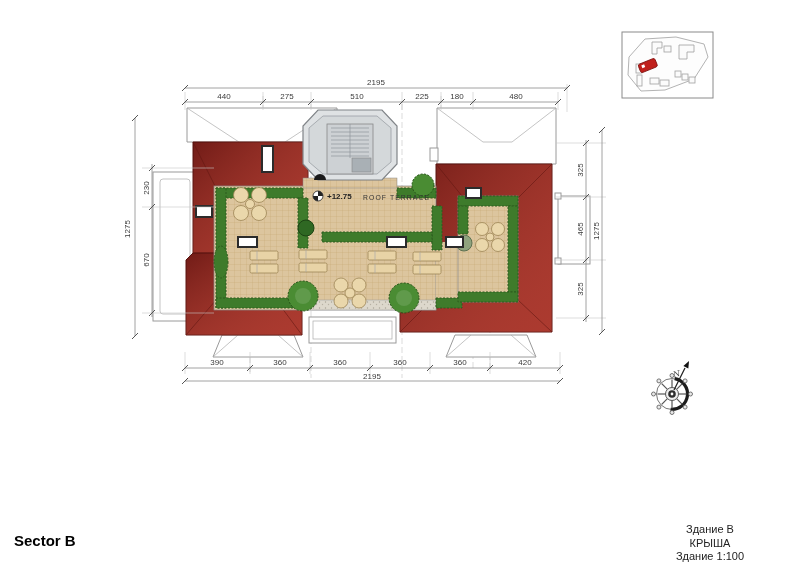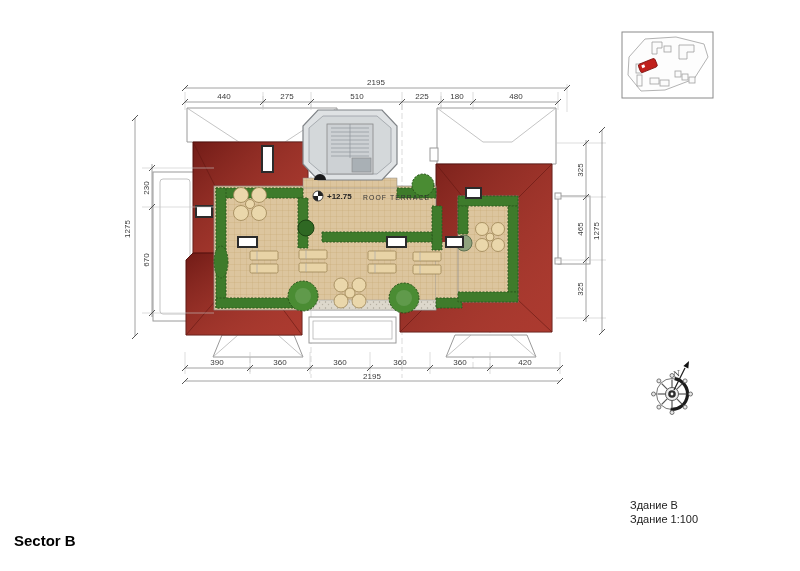--- a/index.html
+++ b/index.html
@@ -5,21 +5,21 @@
   html,body{margin:0;padding:0;background:#fff;}
   .page{position:relative;width:800px;height:571px;background:#fff;overflow:hidden;
         font-family:"Liberation Sans",sans-serif;}
   .plan-svg{position:absolute;left:0;top:0;}
   .dim-text{font-size:8px;fill:#3a3a3a;font-family:"Liberation Sans",sans-serif;}
   .lvl-text{font-size:8px;fill:#222;font-weight:bold;}
   .room-text{font-size:6.8px;fill:#333;letter-spacing:1.1px;}
   .n-text{font-size:8px;fill:#444;font-family:"DejaVu Serif",serif;font-style:italic;}
   .title-block{position:absolute;left:14px;top:486px;color:#000;font-weight:bold;
                font-size:15px;line-height:22px;white-space:pre;}
-  .stamp{position:absolute;left:630px;top:499px;width:160px;
+  .stamp{position:absolute;left:630px;top:523px;width:160px;text-align:center;
          color:#222;font-size:11px;line-height:13.5px;}
   .outline{fill:#fff;stroke:#9a9a9a;stroke-width:1;}
   .thin{stroke:#aaa;stroke-width:.7;fill:none;}
   .dimline{stroke:#8a8a8a;stroke-width:.8;fill:none;}
   .ext{stroke:#c6c6c6;stroke-width:.6;fill:none;}
   .dash{stroke:#cccccc;stroke-width:.7;fill:none;stroke-dasharray:6 3;}
   .tick{stroke:#555;stroke-width:1;}
   .hedge{fill:var(--hedge-green,#3e7b2b);stroke:#2d5c1e;stroke-width:1;stroke-dasharray:2 1.5;}
   .tree{fill:var(--tree-green,#4a8c33);stroke:#275418;stroke-width:1;stroke-dasharray:2 1.5;}
   .red{fill:var(--roof-red,#9d2c24);stroke:var(--roof-red-deep,#5f1511);stroke-width:1;}
@@ -364,16 +364,17 @@
   </g>
 </svg>
 
 <div class="title-block">
   <div>Sector B</div>
   
 </div>
 
 <div class="stamp">
   <div>Здание В</div>
+  <div>КРЫША</div>
   <div>Здание 1:100</div>
 </div>
 
 </div>
 
 </body></html>

